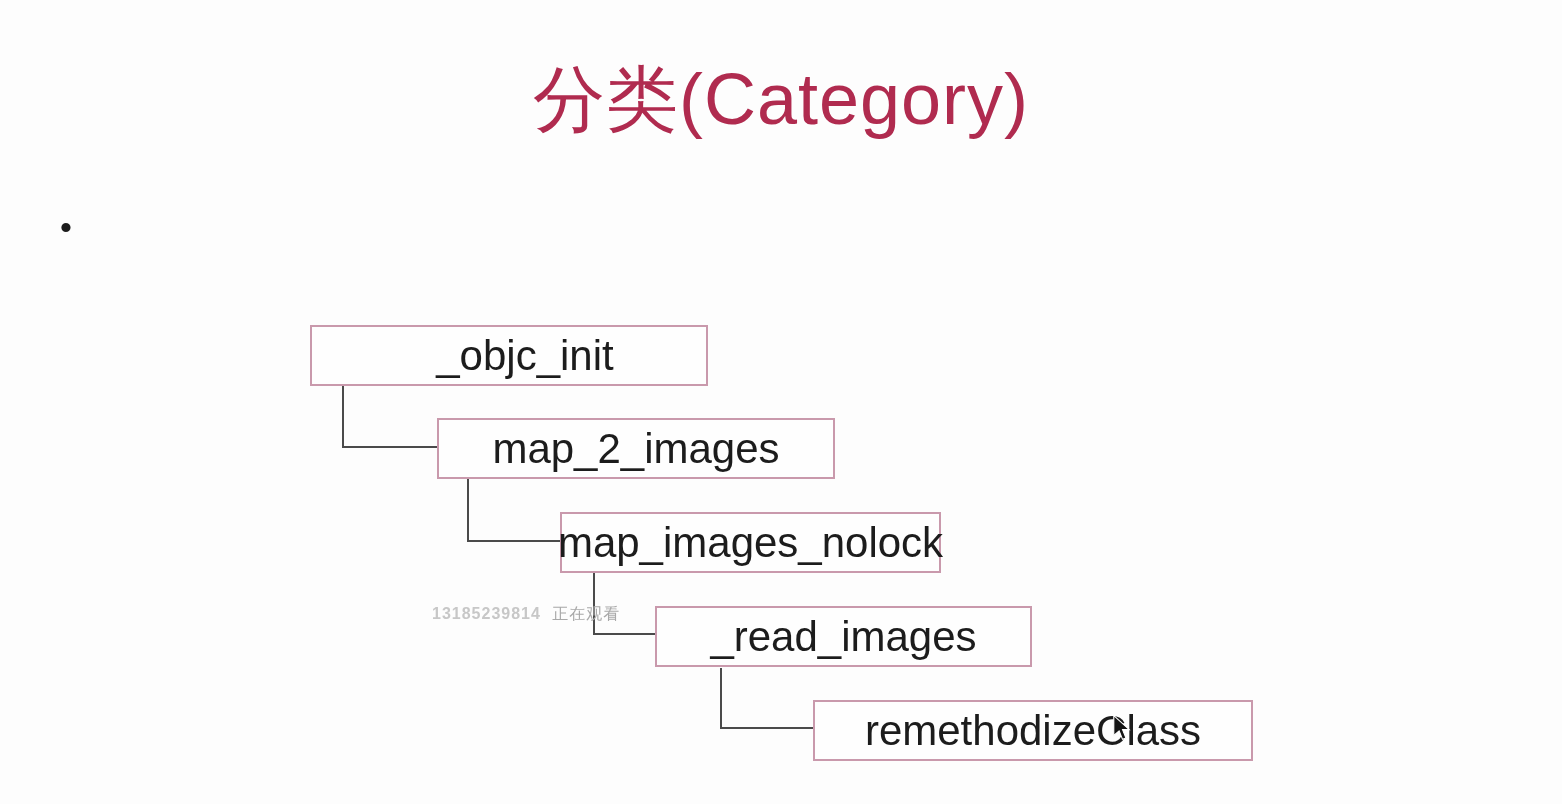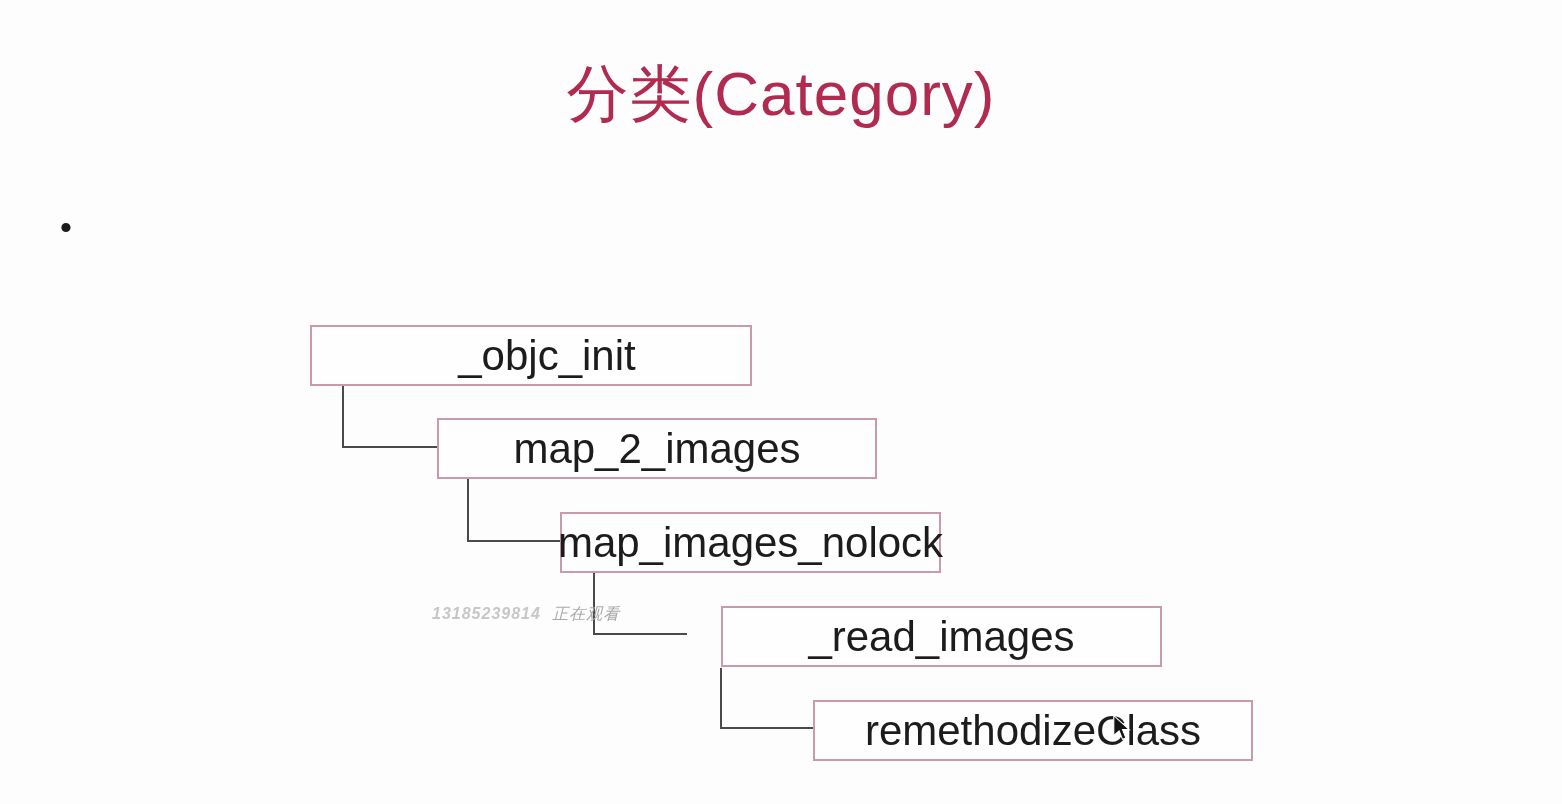--- a/index.html
+++ b/index.html
@@ -11,21 +11,21 @@
     overflow: hidden;
   }
 
   
   .slide-title {
     position: absolute;
     top: 52px;
     left: 0;
     width: 100%;
     text-align: center;
-    font-size: 62px;
+    font-size: 72px;
     font-weight: 500;
     color: #b02b4f;
     letter-spacing: 1px;
   }
 
   
   .bullet-line {
     position: absolute;
     left: 60px;
     top: 210px;
@@ -42,24 +42,24 @@
     position: absolute;
     height: 61px;
     border: 2px solid #c999ac;
     background: #fefefe;
     display: flex;
     align-items: center;
     justify-content: center;
     font-size: 42px;
     color: #1c1c1c;
   }
-  .frame-0 { left: 310px; top: 325px; width: 442px; padding-left: 32px; }
-  .frame-1 { left: 437px; top: 418px; width: 440px; }
+  .frame-0 { left: 310px; top: 325px; width: 398px; padding-left: 32px; }
+  .frame-1 { left: 437px; top: 418px; width: 398px; }
   .frame-2 { left: 560px; top: 512px; width: 381px; }
-  .frame-3 { left: 721px; top: 606px; width: 441px; }
+  .frame-3 { left: 655px; top: 606px; width: 377px; }
   .frame-4 { left: 813px; top: 700px; width: 440px; }
 
   
   .connector {
     position: absolute;
     border-left: 2px solid #4a4a4a;
     border-bottom: 2px solid #4a4a4a;
   }
   .conn-0 { left: 342px; top: 386px; width: 95px; height: 62px; }
   .conn-1 { left: 467px; top: 479px; width: 93px; height: 63px; }
@@ -68,21 +68,20 @@
 
   
   .watermark {
     position: absolute;
     left: 432px;
     top: 604px;
     font-size: 16px;
     letter-spacing: 1px;
     white-space: nowrap;
     user-select: none;
-    font-style: italic;
   }
   .watermark .wm-id { color: #c7c7c7; font-weight: 700; }
   .watermark .wm-status { color: #a9a9a9; font-weight: 400; margin-left: 6px; }
 
   
   .cursor {
     position: absolute;
     left: 1113px;
     top: 715px;
     width: 18px;

